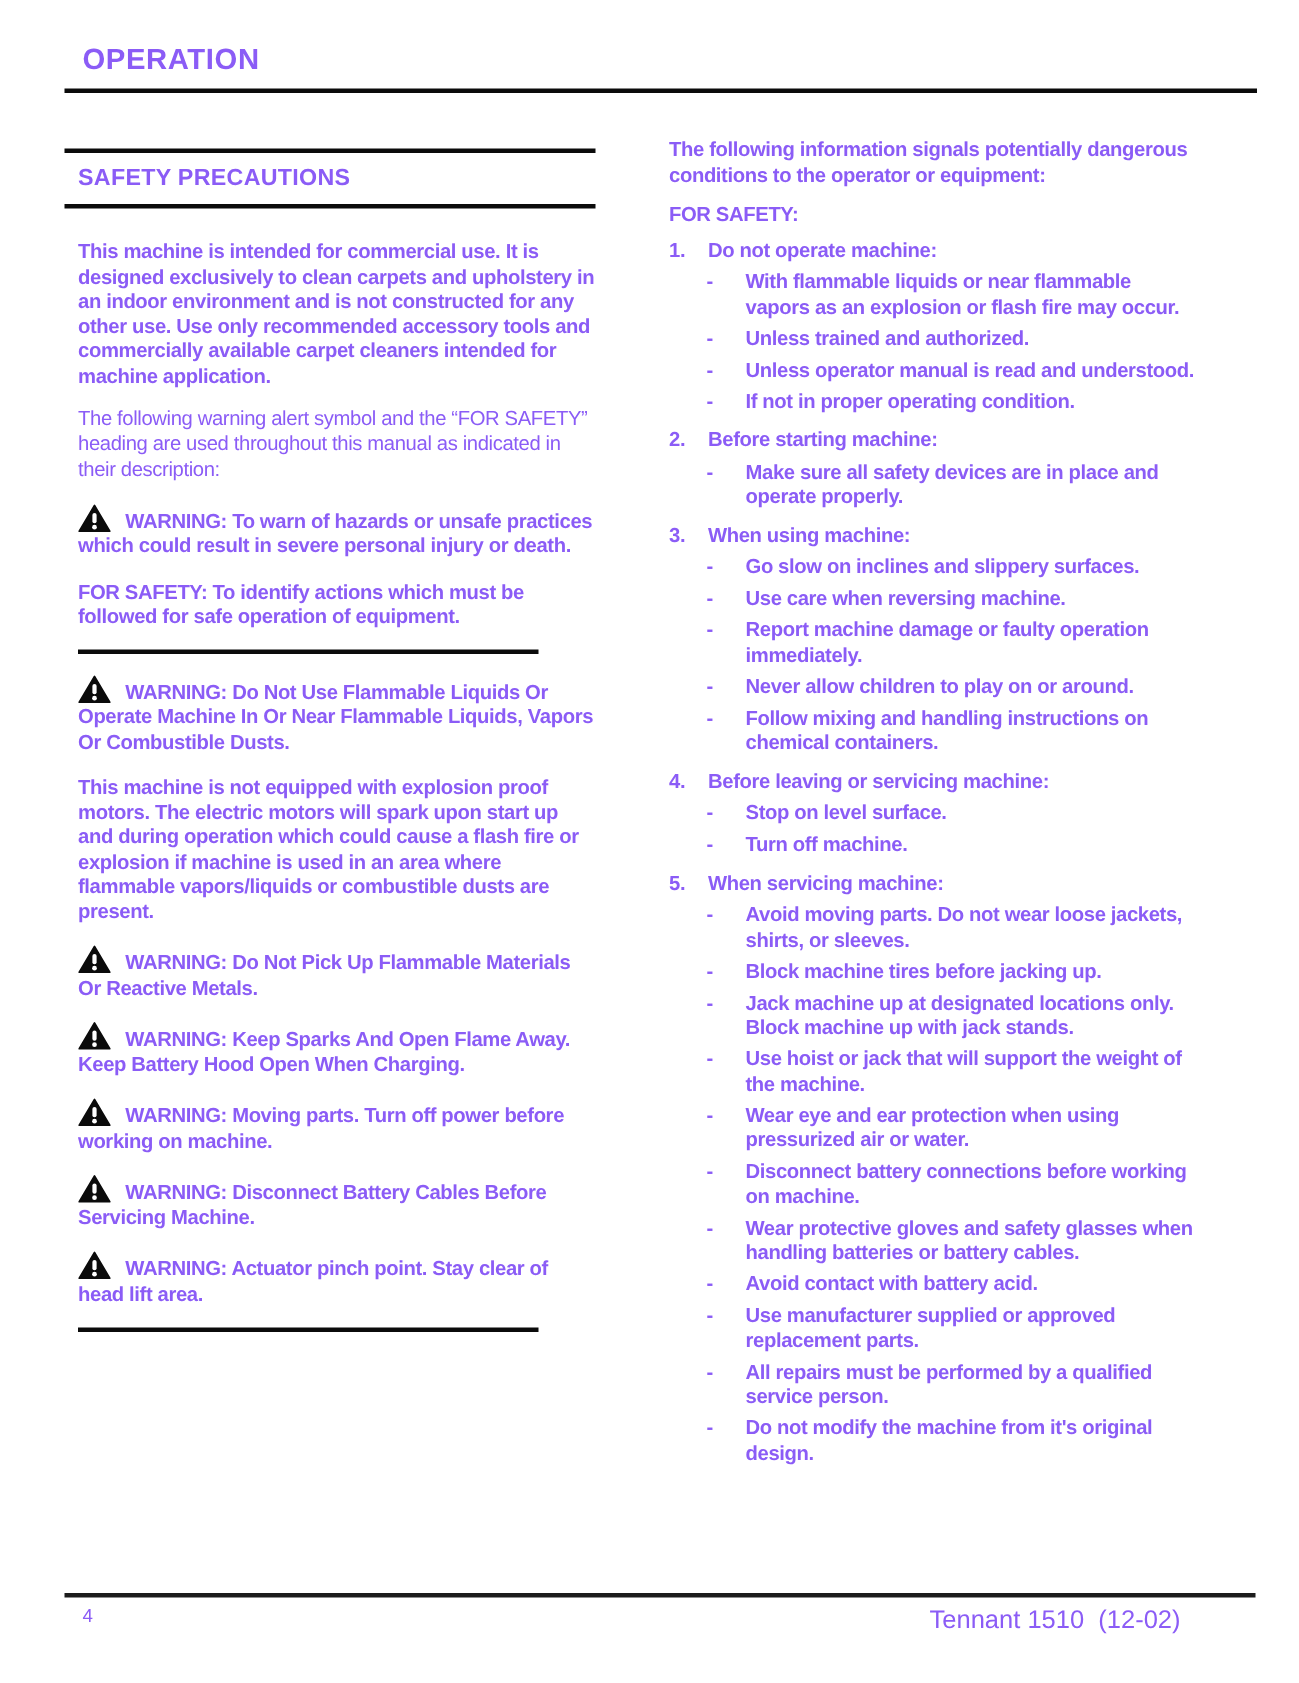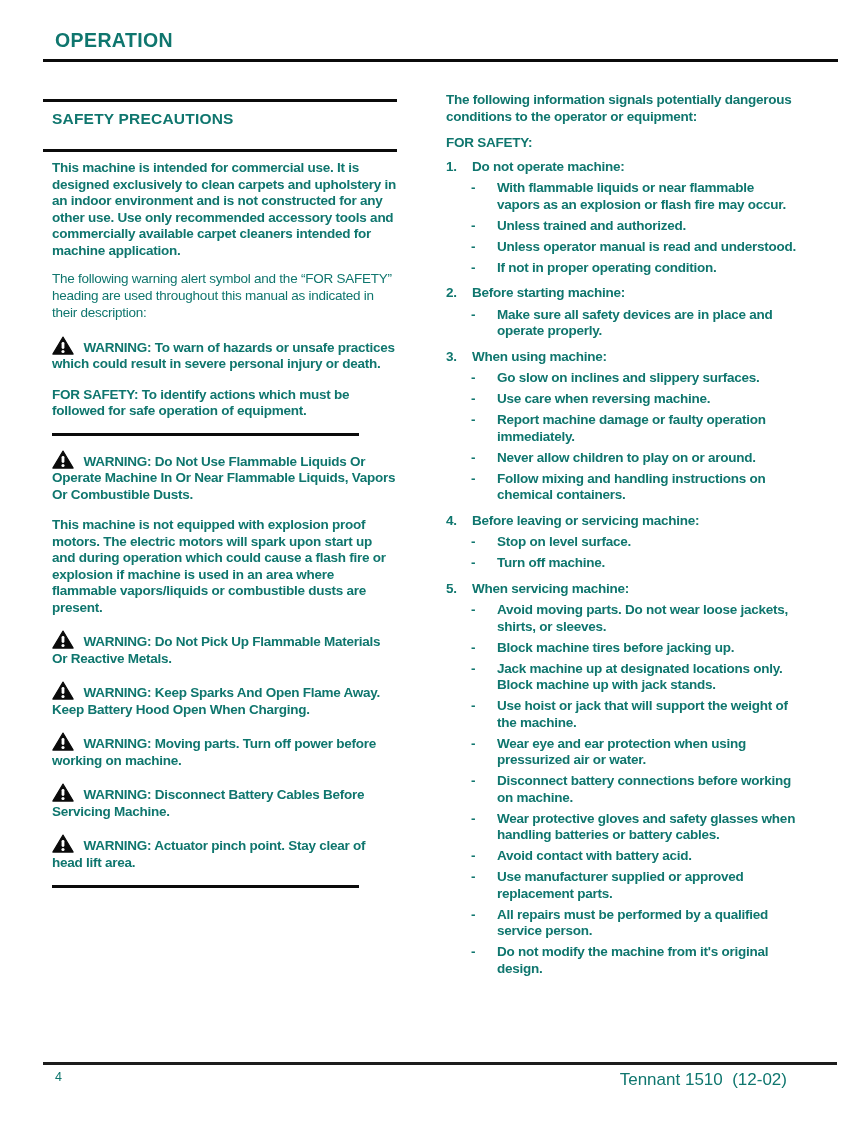--- a/index.html
+++ b/index.html
@@ -1,30 +1,30 @@
 <!DOCTYPE html>
 <html><head>
 <meta charset="utf-8">
 <style>
   html,body { margin:0; padding:0; background:#ffffff; }
   .page {
     position:relative; width:866px; height:1115px; margin:0 auto;
-    background:#ffffff; color:#0f766e; overflow:hidden;
+    background:#ffffff; color:#8b5cf6; overflow:hidden;
     font-family:"Liberation Sans", sans-serif;
   }
   .header-title {
     position:absolute; left:55px; top:29px;
     font-size:19.5px; font-weight:700; letter-spacing:0.4px;
   }
   .header-rule { position:absolute; left:43px; top:59px; width:795px; height:3px; background:#0b0b0b; }
 
   .section-heading {
     position:absolute; left:43px; top:99px; width:354px; box-sizing:border-box;
     border-top:3px solid #0b0b0b; border-bottom:3px solid #0b0b0b;
-    padding:8px 0 21px 9px; font-size:15.5px; font-weight:700; letter-spacing:0.2px;
+    padding:8px 0 8px 9px; font-size:15.5px; font-weight:700; letter-spacing:0.2px;
   }
 
   .left-body {
     position:absolute; left:52px; top:160px; width:346px;
     font-size:13.5px; line-height:16.5px; letter-spacing:-0.25px;
   }
   .left-body p { margin:0 0 11px; font-weight:700; }
   .left-body p.regular { font-weight:400; line-height:17.2px; }
   .left-body p.warning { margin:14px 0; }
   .left-body .divider { width:307px; height:3px; background:#0b0b0b; margin:13px 0 14px; border:0; }

